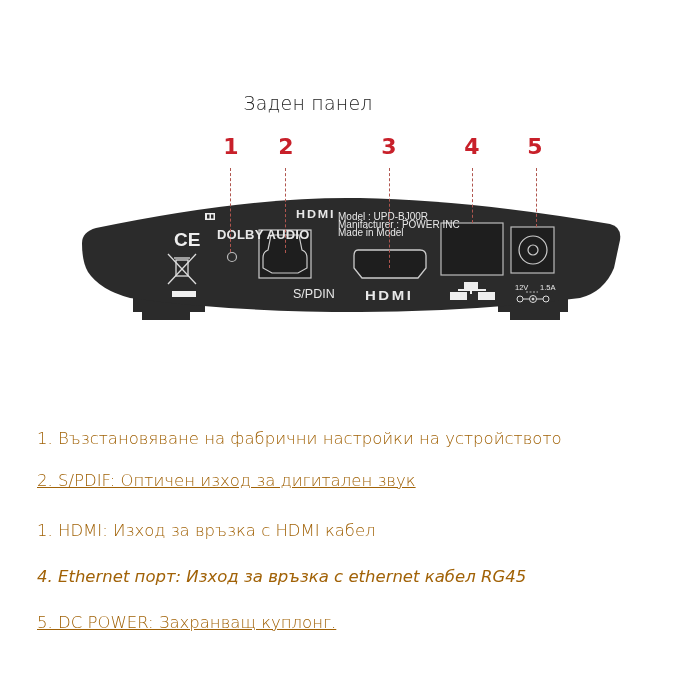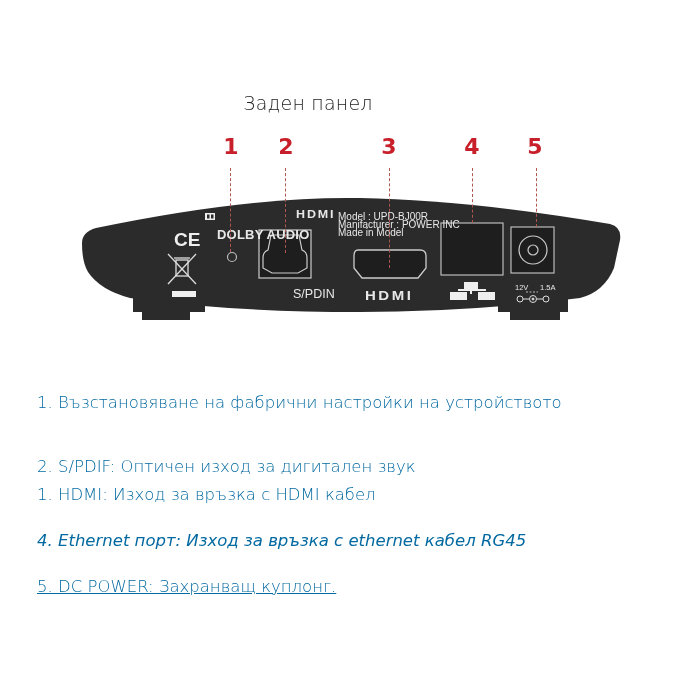--- a/index.html
+++ b/index.html
@@ -6,21 +6,21 @@
     body { width: 700px; height: 700px; position: relative; overflow: hidden;
            font-family: "DejaVu Sans", sans-serif; color: #1a1a1a; }
     .title { position: absolute; top: 92px; left: 0; width: 616px; text-align: center;
              font-size: 19px; font-weight: 300; color: #222; letter-spacing: 0.2px; }
     .callout-num { position: absolute; top: 134px; width: 30px; text-align: center;
                    font-size: 22px; font-weight: bold; color: #c8202a; font-family: "DejaVu Sans", sans-serif; }
     .dash { position: absolute; width: 0; border-left: 1.5px dashed #b0564f; }
     svg.device { position: absolute; left: 0; top: 0; }
     .list { position: absolute; left: 37px; top: 393px; }
     .list-item { position: absolute; left: 0; white-space: nowrap; font-size: 16.5px;
-                 color: #0369a1; font-weight: 300; font-family: "DejaVu Sans", sans-serif; }
+                 color: #a16207; font-weight: 300; font-family: "DejaVu Sans", sans-serif; margin-top: 36px; }
     .lbl { position: absolute; color: #e8e8e8; font-family: "Liberation Sans", sans-serif; }
   </style>
 </head>
 <body>
 
 <div class="title">Заден панел</div>
 
 <div class="callout-num" style="left:216px;">1</div>
 <div class="callout-num" style="left:271px;">2</div>
 <div class="callout-num" style="left:374px;">3</div>
@@ -93,17 +93,17 @@
 <div class="lbl" style="left:540px; top:283px; font-size:7.5px;">1.5A</div>
 
 <div class="dash" style="left:230px; top:168px; height:84px;"></div>
 <div class="dash" style="left:285px; top:168px; height:85px;"></div>
 <div class="dash" style="left:389px; top:168px; height:100px;"></div>
 <div class="dash" style="left:472px; top:168px; height:55px;"></div>
 <div class="dash" style="left:536px; top:168px; height:59px;"></div>
 
 <div class="list">
   <div class="list-item" style="top:0px;">1. Възстановяване на фабрични настройки на устройството</div>
-  <div class="list-item" style="top:64px;">2. S/PDIF: Оптичен изход за дигитален звук</div>
+  <div class="list-item" style="top:42px;text-decoration:underline;">2. S/PDIF: Оптичен изход за дигитален звук</div>
   <div class="list-item" style="top:92px;">1. HDMI: Изход за връзка с HDMI кабел</div>
   <div class="list-item" style="top:138px;font-style:italic;">4. Ethernet порт: Изход за връзка с ethernet кабел RG45</div>
   <div class="list-item" style="top:184px;text-decoration:underline;">5. DC POWER: Захранващ куплонг.</div>
 </div>
 
 </body></html>

